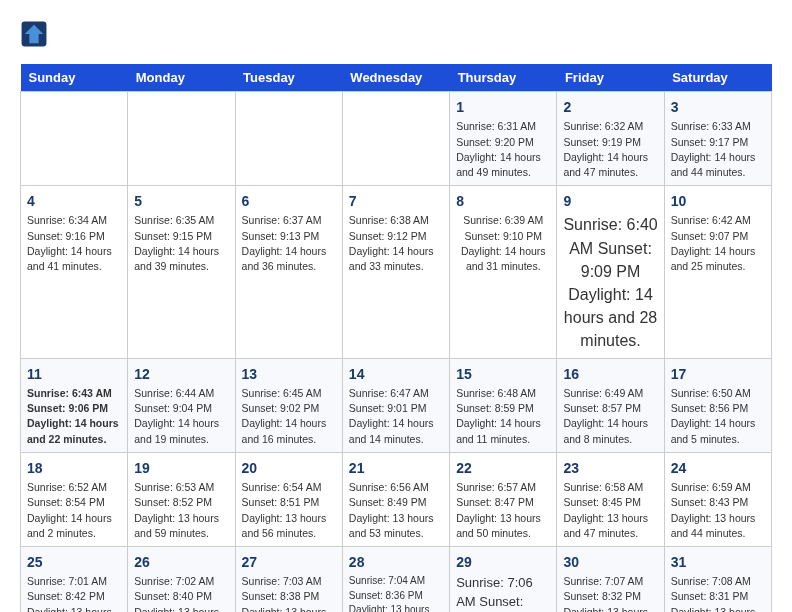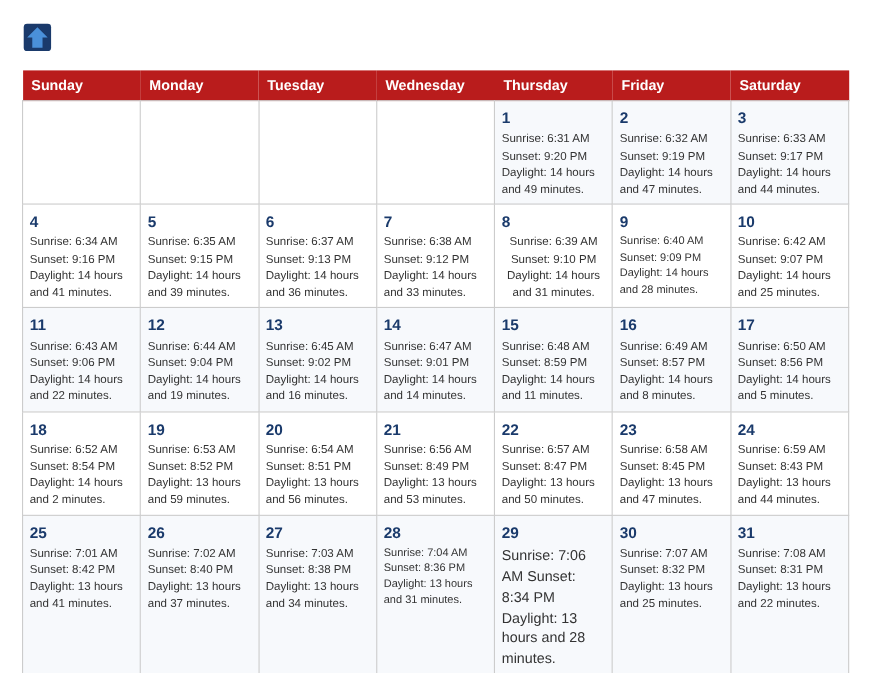--- a/index.html
+++ b/index.html
@@ -47,21 +47,21 @@
       font-size: 16px;
       color: #555;
       margin-top: 2px;
     }
     table {
       width: 100%;
       border-collapse: collapse;
       font-size: 11px;
     }
     thead th {
-      background: #b91c1c;
+      background: #1d4ed8;
       color: #fff;
       text-align: left;
       padding: 6px 8px;
       font-size: 13px;
       font-weight: bold;
     }
     tbody td {
       border: 1px solid #ccc;
       vertical-align: top;
       padding: 5px 6px;
@@ -177,37 +177,37 @@
         </td>
         <td>
           <span class="day-num">8</span>
           <div style="font-size: 10.5px; line-height: 1.45; color: rgb(51, 51, 51); text-align: center;">Sunrise: 6:39 AM
 Sunset: 9:10 PM
 Daylight: 14 hours
 and 31 minutes.</div>
         </td>
         <td>
           <span class="day-num">9</span>
-          <div style="font-size: 10px; line-height: 1.45; color: rgb(51, 51, 51);">Sunrise: 6:40 AM
+          <div style="font-size: 16px; line-height: 1.45; color: rgb(51, 51, 51); text-align: center;">Sunrise: 6:40 AM
 Sunset: 9:09 PM
 Daylight: 14 hours
 and 28 minutes.</div>
         </td>
         <td>
           <span class="day-num">10</span>
           <div style="font-size: 10.5px; line-height: 1.45; color: rgb(51, 51, 51);">Sunrise: 6:42 AM
 Sunset: 9:07 PM
 Daylight: 14 hours
 and 25 minutes.</div>
         </td>
       </tr>
       <tr>
         <td>
           <span class="day-num">11</span>
-          <div style="font-size: 10.5px; line-height: 1.45; color: rgb(51, 51, 51);">Sunrise: 6:43 AM
+          <div style="font-size: 10.5px; line-height: 1.45; color: rgb(51, 51, 51); font-weight: bold;">Sunrise: 6:43 AM
 Sunset: 9:06 PM
 Daylight: 14 hours
 and 22 minutes.</div>
         </td>
         <td>
           <span class="day-num">12</span>
           <div style="font-size: 10.5px; line-height: 1.45; color: rgb(51, 51, 51);">Sunrise: 6:44 AM
 Sunset: 9:04 PM
 Daylight: 14 hours
 and 19 minutes.</div>

